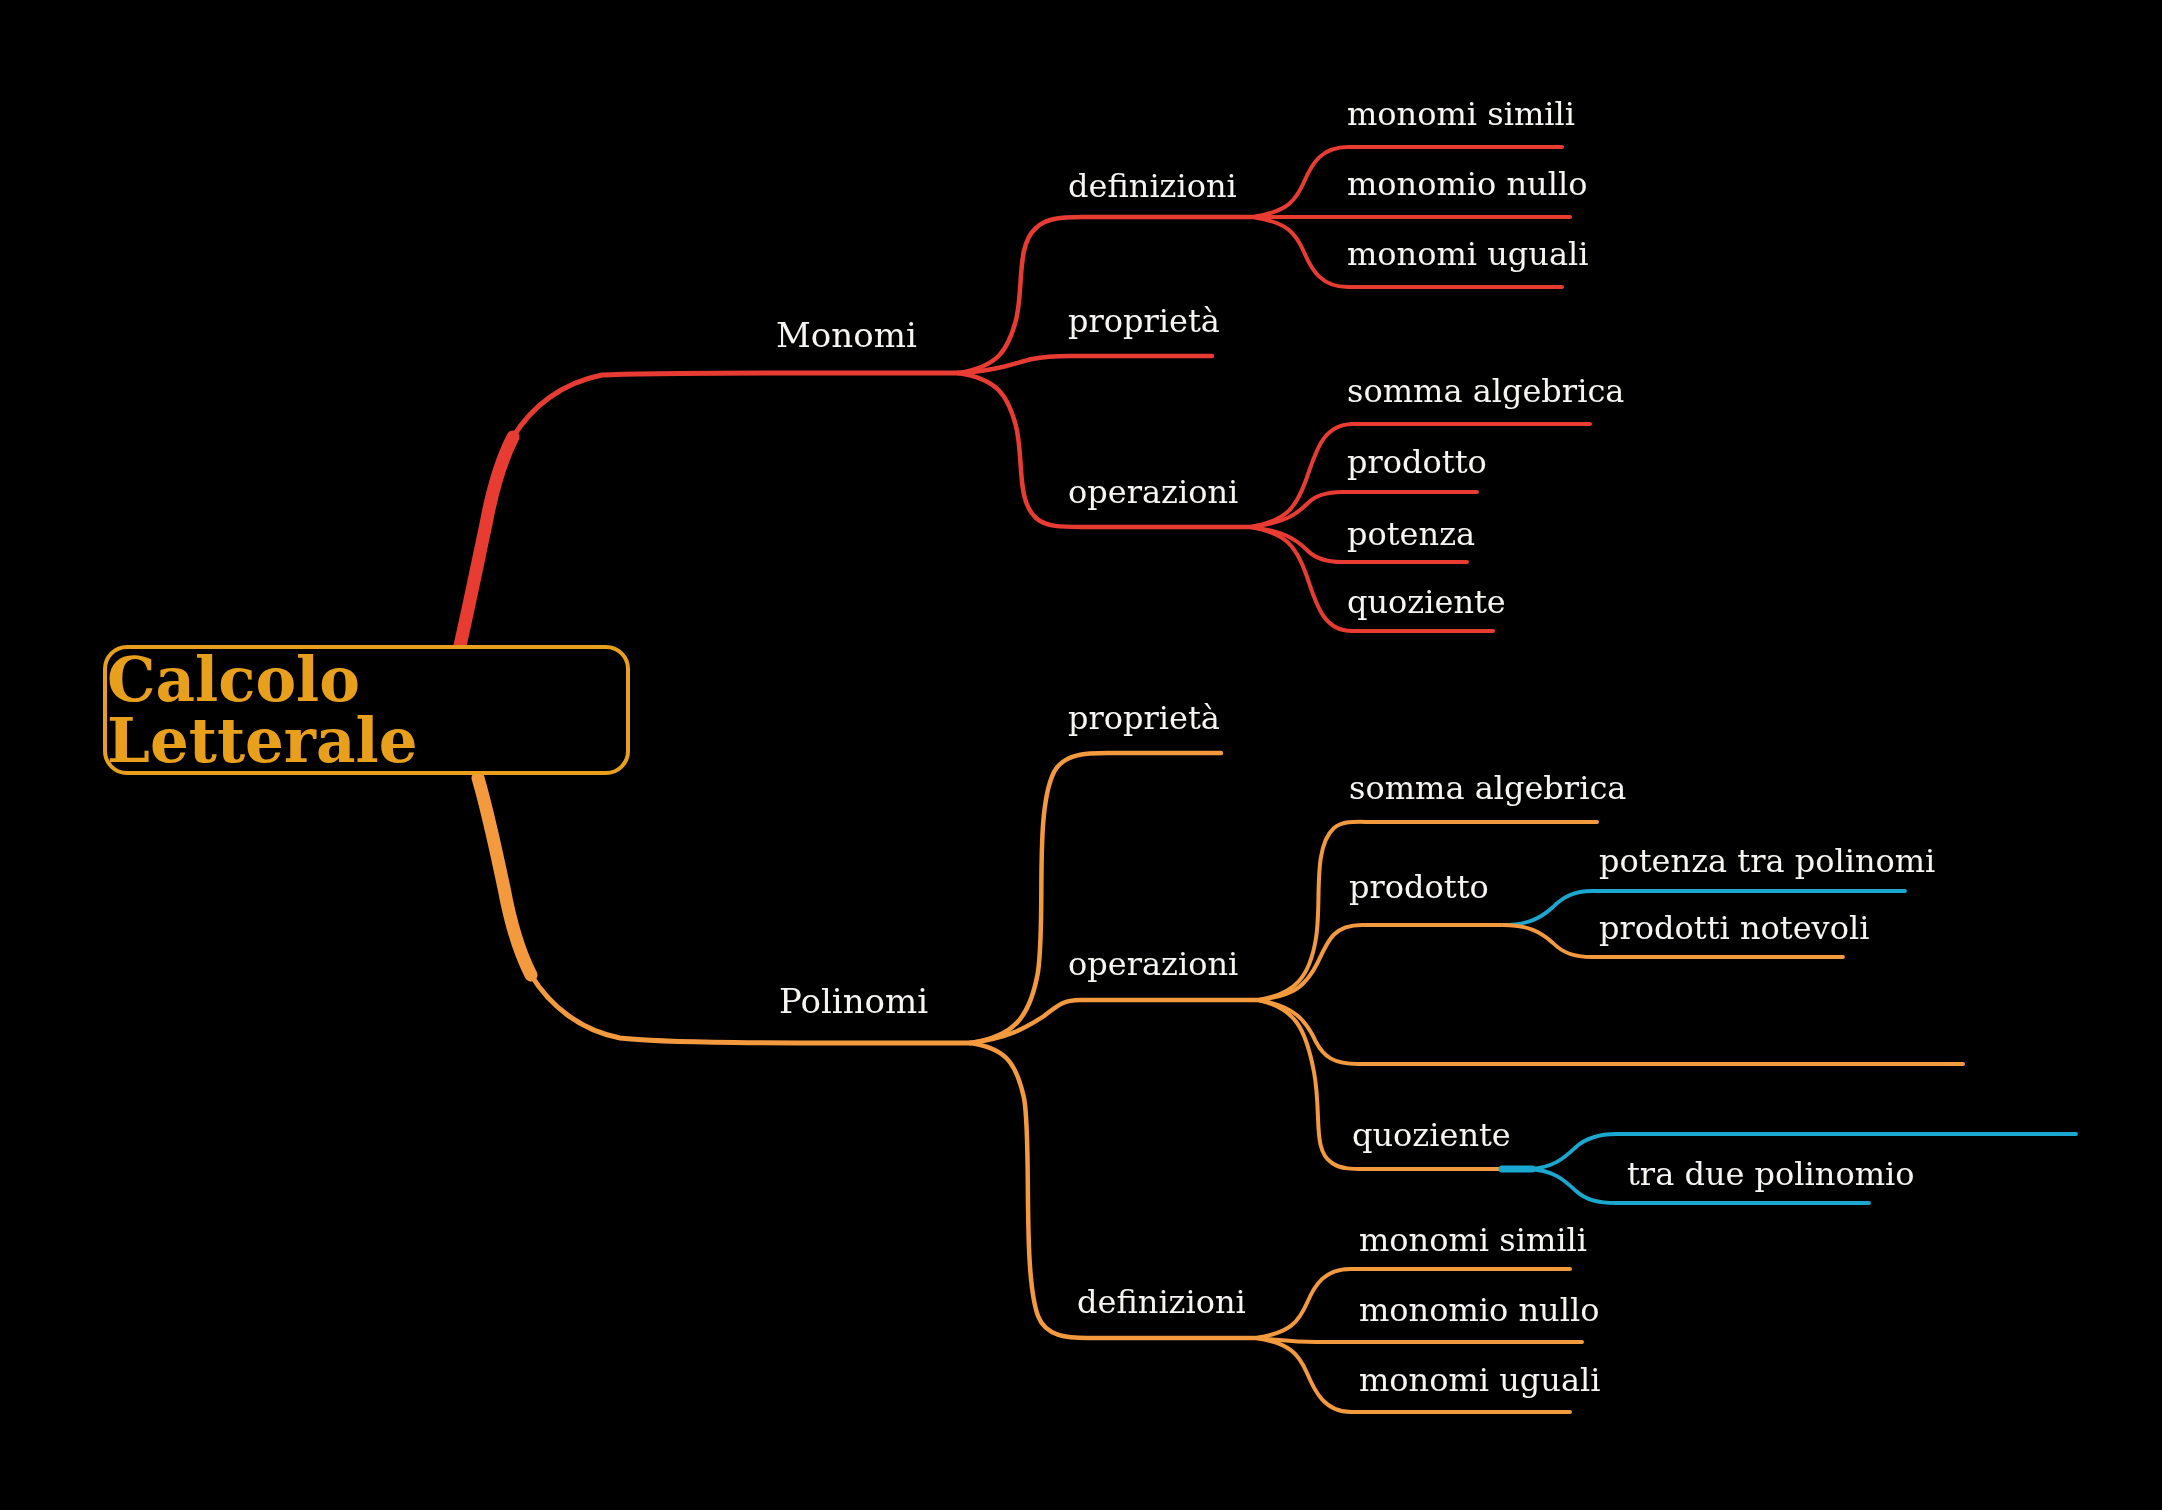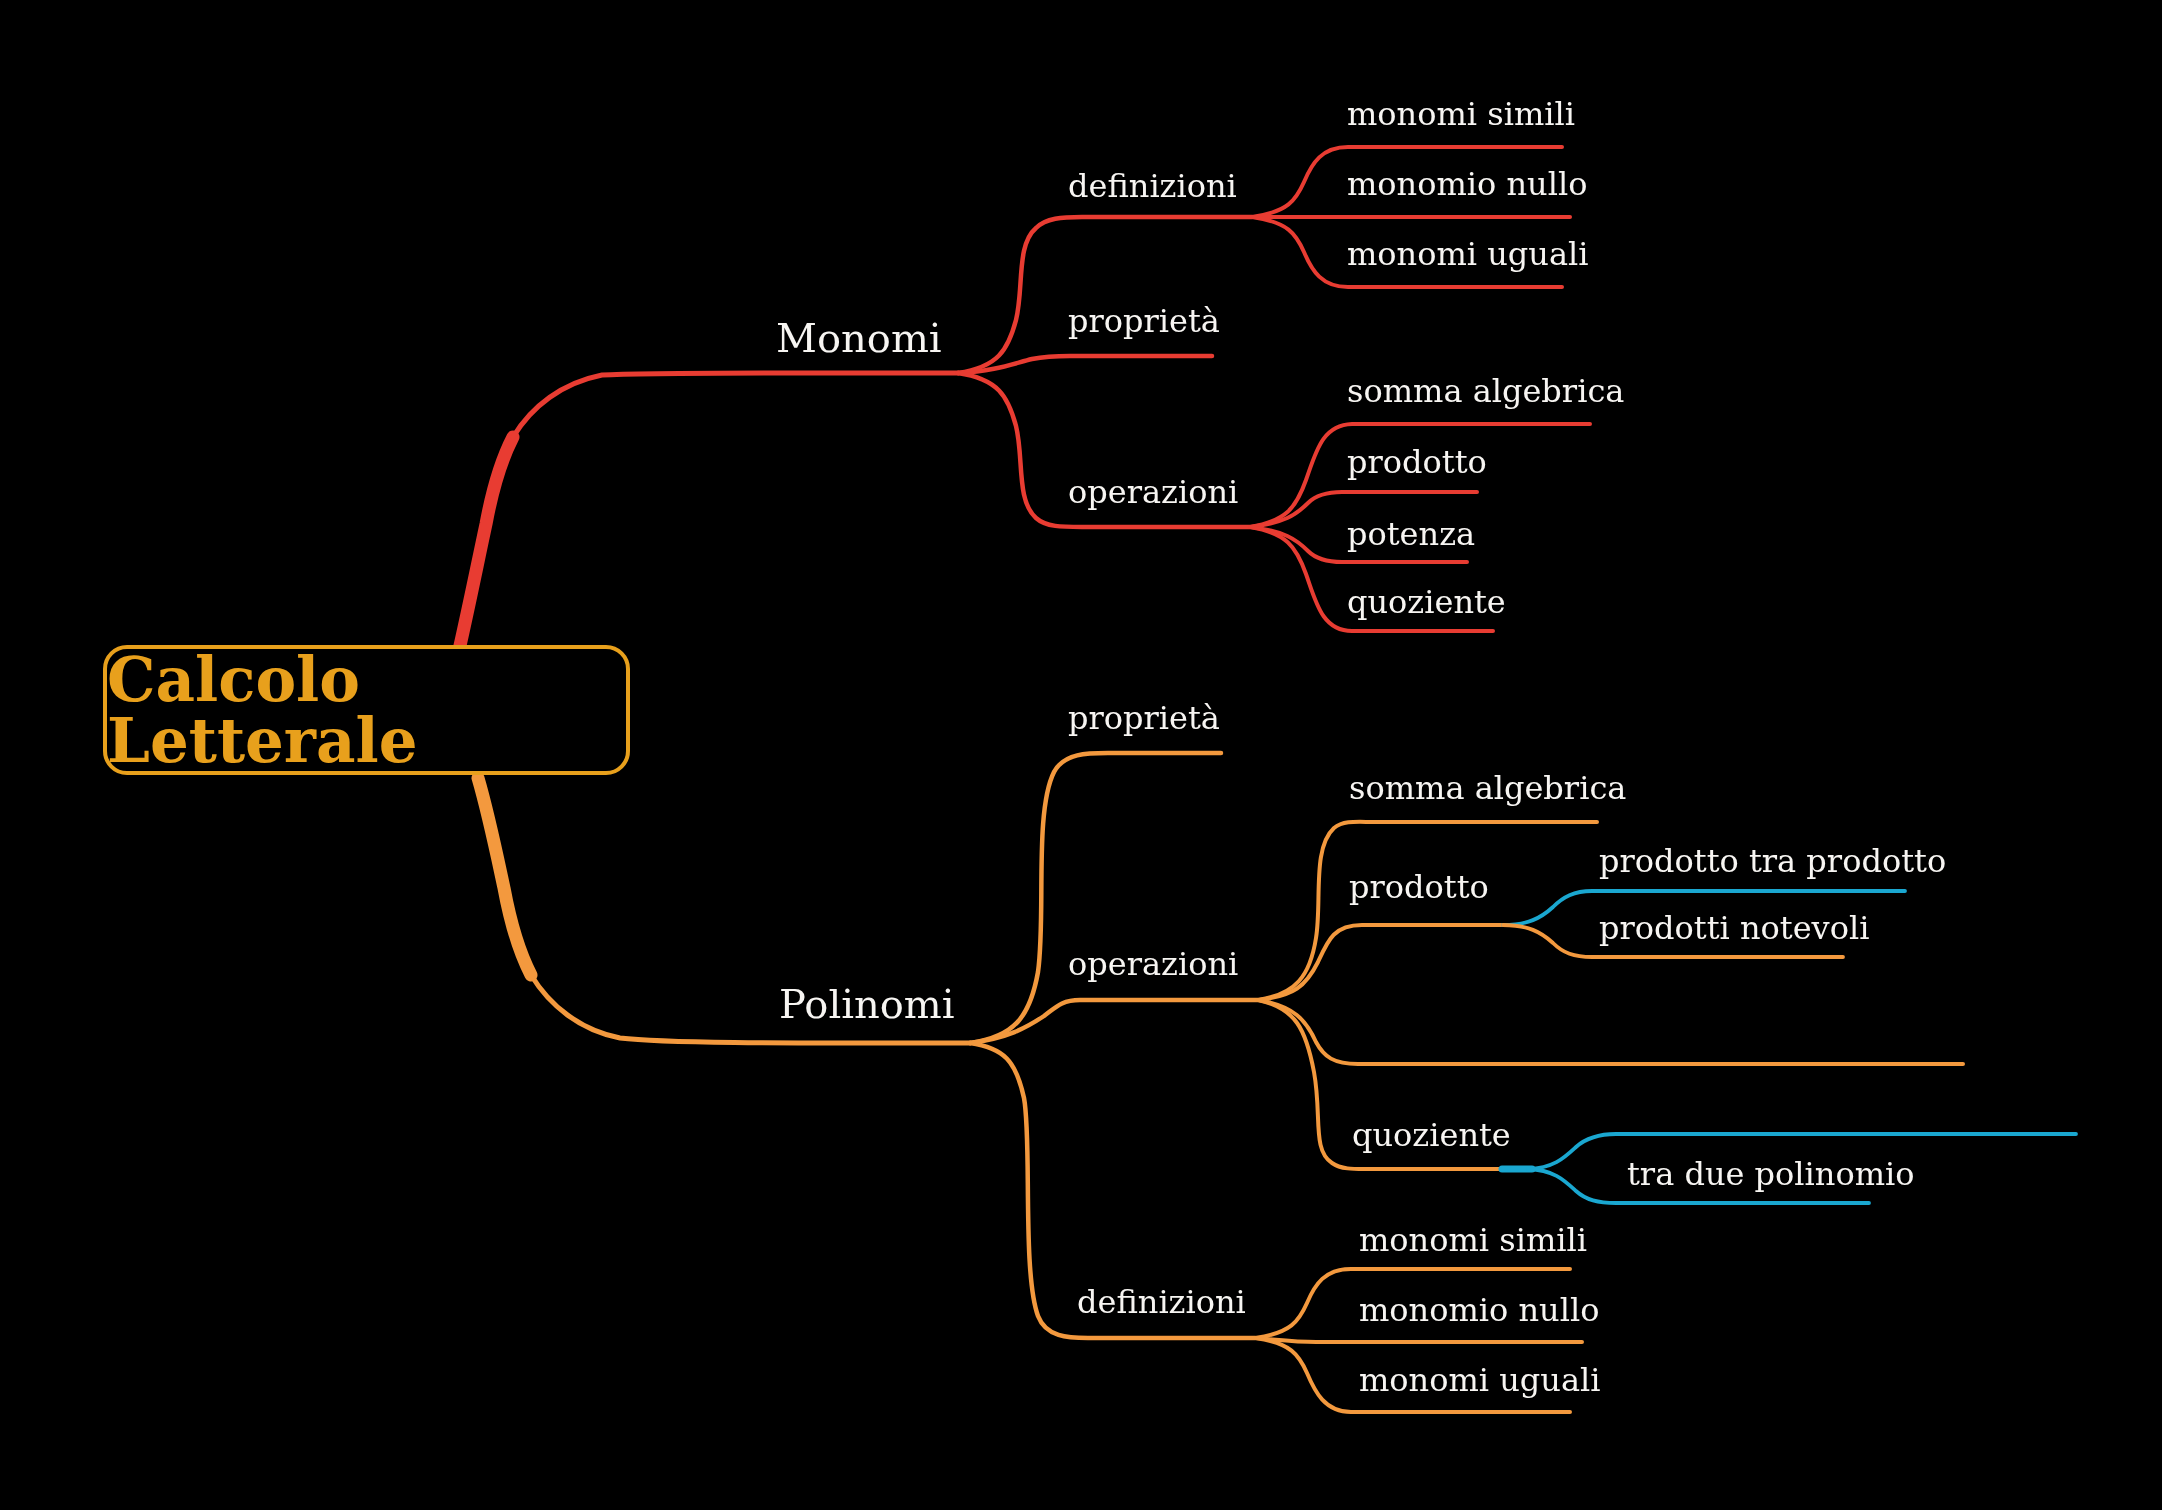--- a/index.html
+++ b/index.html
@@ -33,21 +33,21 @@
 
   .label {
     position: absolute;
     color: var(--text, #f7f5f2);
     font-size: 32px;
     line-height: 1;
     white-space: nowrap;
     cursor: default;
   }
   .label-main {
-    font-size: 40px;
+    font-size: 34px;
   }
   .label-wrap {
     white-space: normal;
     width: 680px;
     line-height: 1.5;
   }
   .root-node {
     position: absolute;
     left: 103px;
     top: 645px;
@@ -127,21 +127,21 @@
   <div class="label" style="left:1347px; top:375px;">somma algebrica</div>
   <div class="label" style="left:1347px; top:446px;">prodotto</div>
   <div class="label" style="left:1347px; top:518px;">potenza</div>
   <div class="label" style="left:1347px; top:586px;">quoziente</div>
 
   <div class="label label-main" style="left:779px; top:984px;">Polinomi</div>
   <div class="label" style="left:1068px; top:702px;">proprietà</div>
   <div class="label" style="left:1068px; top:948px;">operazioni</div>
   <div class="label" style="left:1349px; top:772px;">somma algebrica</div>
   <div class="label" style="left:1349px; top:871px;">prodotto</div>
-  <div class="label" style="left:1599px; top:845px;">prodotto tra prodotto</div>
+  <div class="label" style="left:1599px; top:845px;">potenza tra polinomi</div>
   <div class="label" style="left:1599px; top:912px;">prodotti notevoli</div>
   <div class="label" style="left:1352px; top:1119px;">quoziente</div>
   <div class="label" style="left:1627px; top:1158px;">tra due polinomio</div>
   <div class="label" style="left:1077px; top:1286px;">definizioni</div>
   <div class="label" style="left:1359px; top:1224px;">monomi simili</div>
   <div class="label" style="left:1359px; top:1294px;">monomio nullo</div>
   <div class="label" style="left:1359px; top:1364px;">monomi uguali</div>
 
 </div>
 

